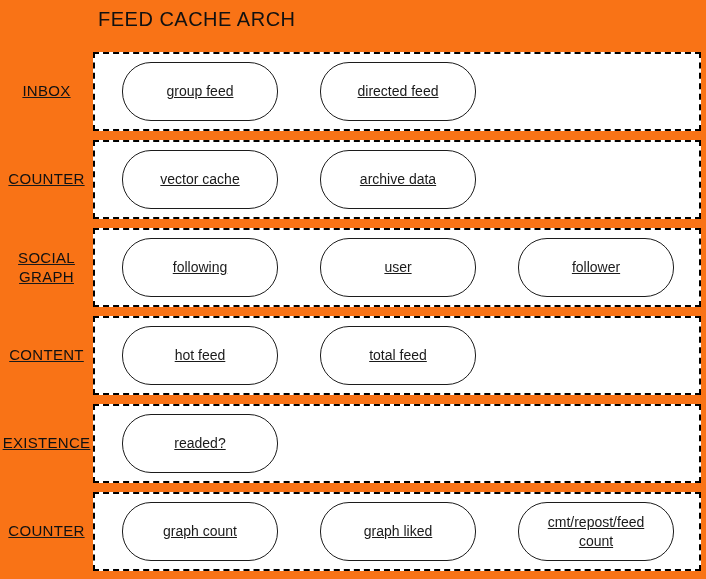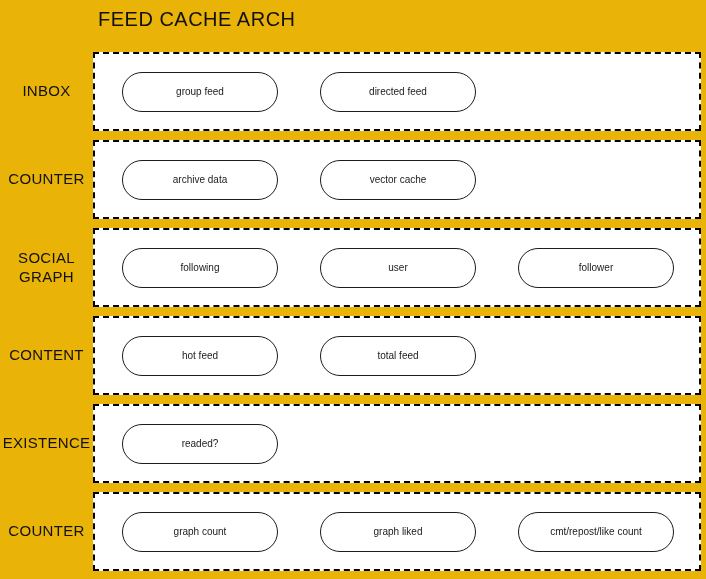--- a/index.html
+++ b/index.html
@@ -6,38 +6,39 @@
     margin: 0;
     padding: 0;
     background: #ffffff;
     font-family: "Liberation Sans", "DejaVu Sans", sans-serif;
     color: #1a1a1a;
   }
   .stage {
     position: relative;
     width: 706px;
     height: 579px;
-    background: #eab308;
+    background: #f97316;
     overflow: hidden;
   }
   .diagram-title {
     position: absolute;
     left: 98px;
     top: 8px;
     font-size: 20px;
     font-weight: 400;
     letter-spacing: 0.5px;
     color: #111111;
     white-space: nowrap;
   }
   .rows {
     position: absolute;
     left: 0;
     top: 52px;
     width: 701px;
+    text-decoration: underline;
   }
   .diagram-row {
     display: flex;
     align-items: stretch;
     height: 79px;
     margin-bottom: 9px;
   }
   .row-label {
     width: 93px;
     flex: 0 0 93px;
@@ -57,28 +58,28 @@
     display: flex;
     align-items: center;
     padding-left: 27px;
     gap: 42px;
     background: #ffffff;
   }
   .pill {
     box-sizing: border-box;
     flex: 0 0 156px;
     width: 156px;
-    height: 40px;
+    height: 59px;
     border: 1.5px solid #1c1c1c;
     border-radius: 29px;
     display: flex;
     align-items: center;
     justify-content: center;
     text-align: center;
-    font-size: 10px;
+    font-size: 14px;
     line-height: 1.35;
     padding: 0 16px;
     background: #ffffff;
     color: #1a1a1a;
   }
 </style>
 </head>
 <body>
 
 <div class="stage">
@@ -87,22 +88,22 @@
       <div class="diagram-row">
         <div class="row-label">INBOX</div>
         <div class="row-box">
           <div class="pill">group feed</div>
           <div class="pill">directed feed</div>
         </div>
       </div>
       <div class="diagram-row">
         <div class="row-label">COUNTER</div>
         <div class="row-box">
+          <div class="pill">vector cache</div>
           <div class="pill">archive data</div>
-          <div class="pill">vector cache</div>
         </div>
       </div>
       <div class="diagram-row">
         <div class="row-label">SOCIAL GRAPH</div>
         <div class="row-box">
           <div class="pill">following</div>
           <div class="pill">user</div>
           <div class="pill">follower</div>
         </div>
       </div>
@@ -117,17 +118,17 @@
         <div class="row-label">EXISTENCE</div>
         <div class="row-box">
           <div class="pill">readed?</div>
         </div>
       </div>
       <div class="diagram-row">
         <div class="row-label">COUNTER</div>
         <div class="row-box">
           <div class="pill">graph count</div>
           <div class="pill">graph liked</div>
-          <div class="pill">cmt/repost/like count</div>
+          <div class="pill">cmt/repost/feed count</div>
         </div>
       </div>
     </div>
 </div>
 
 </body></html>

